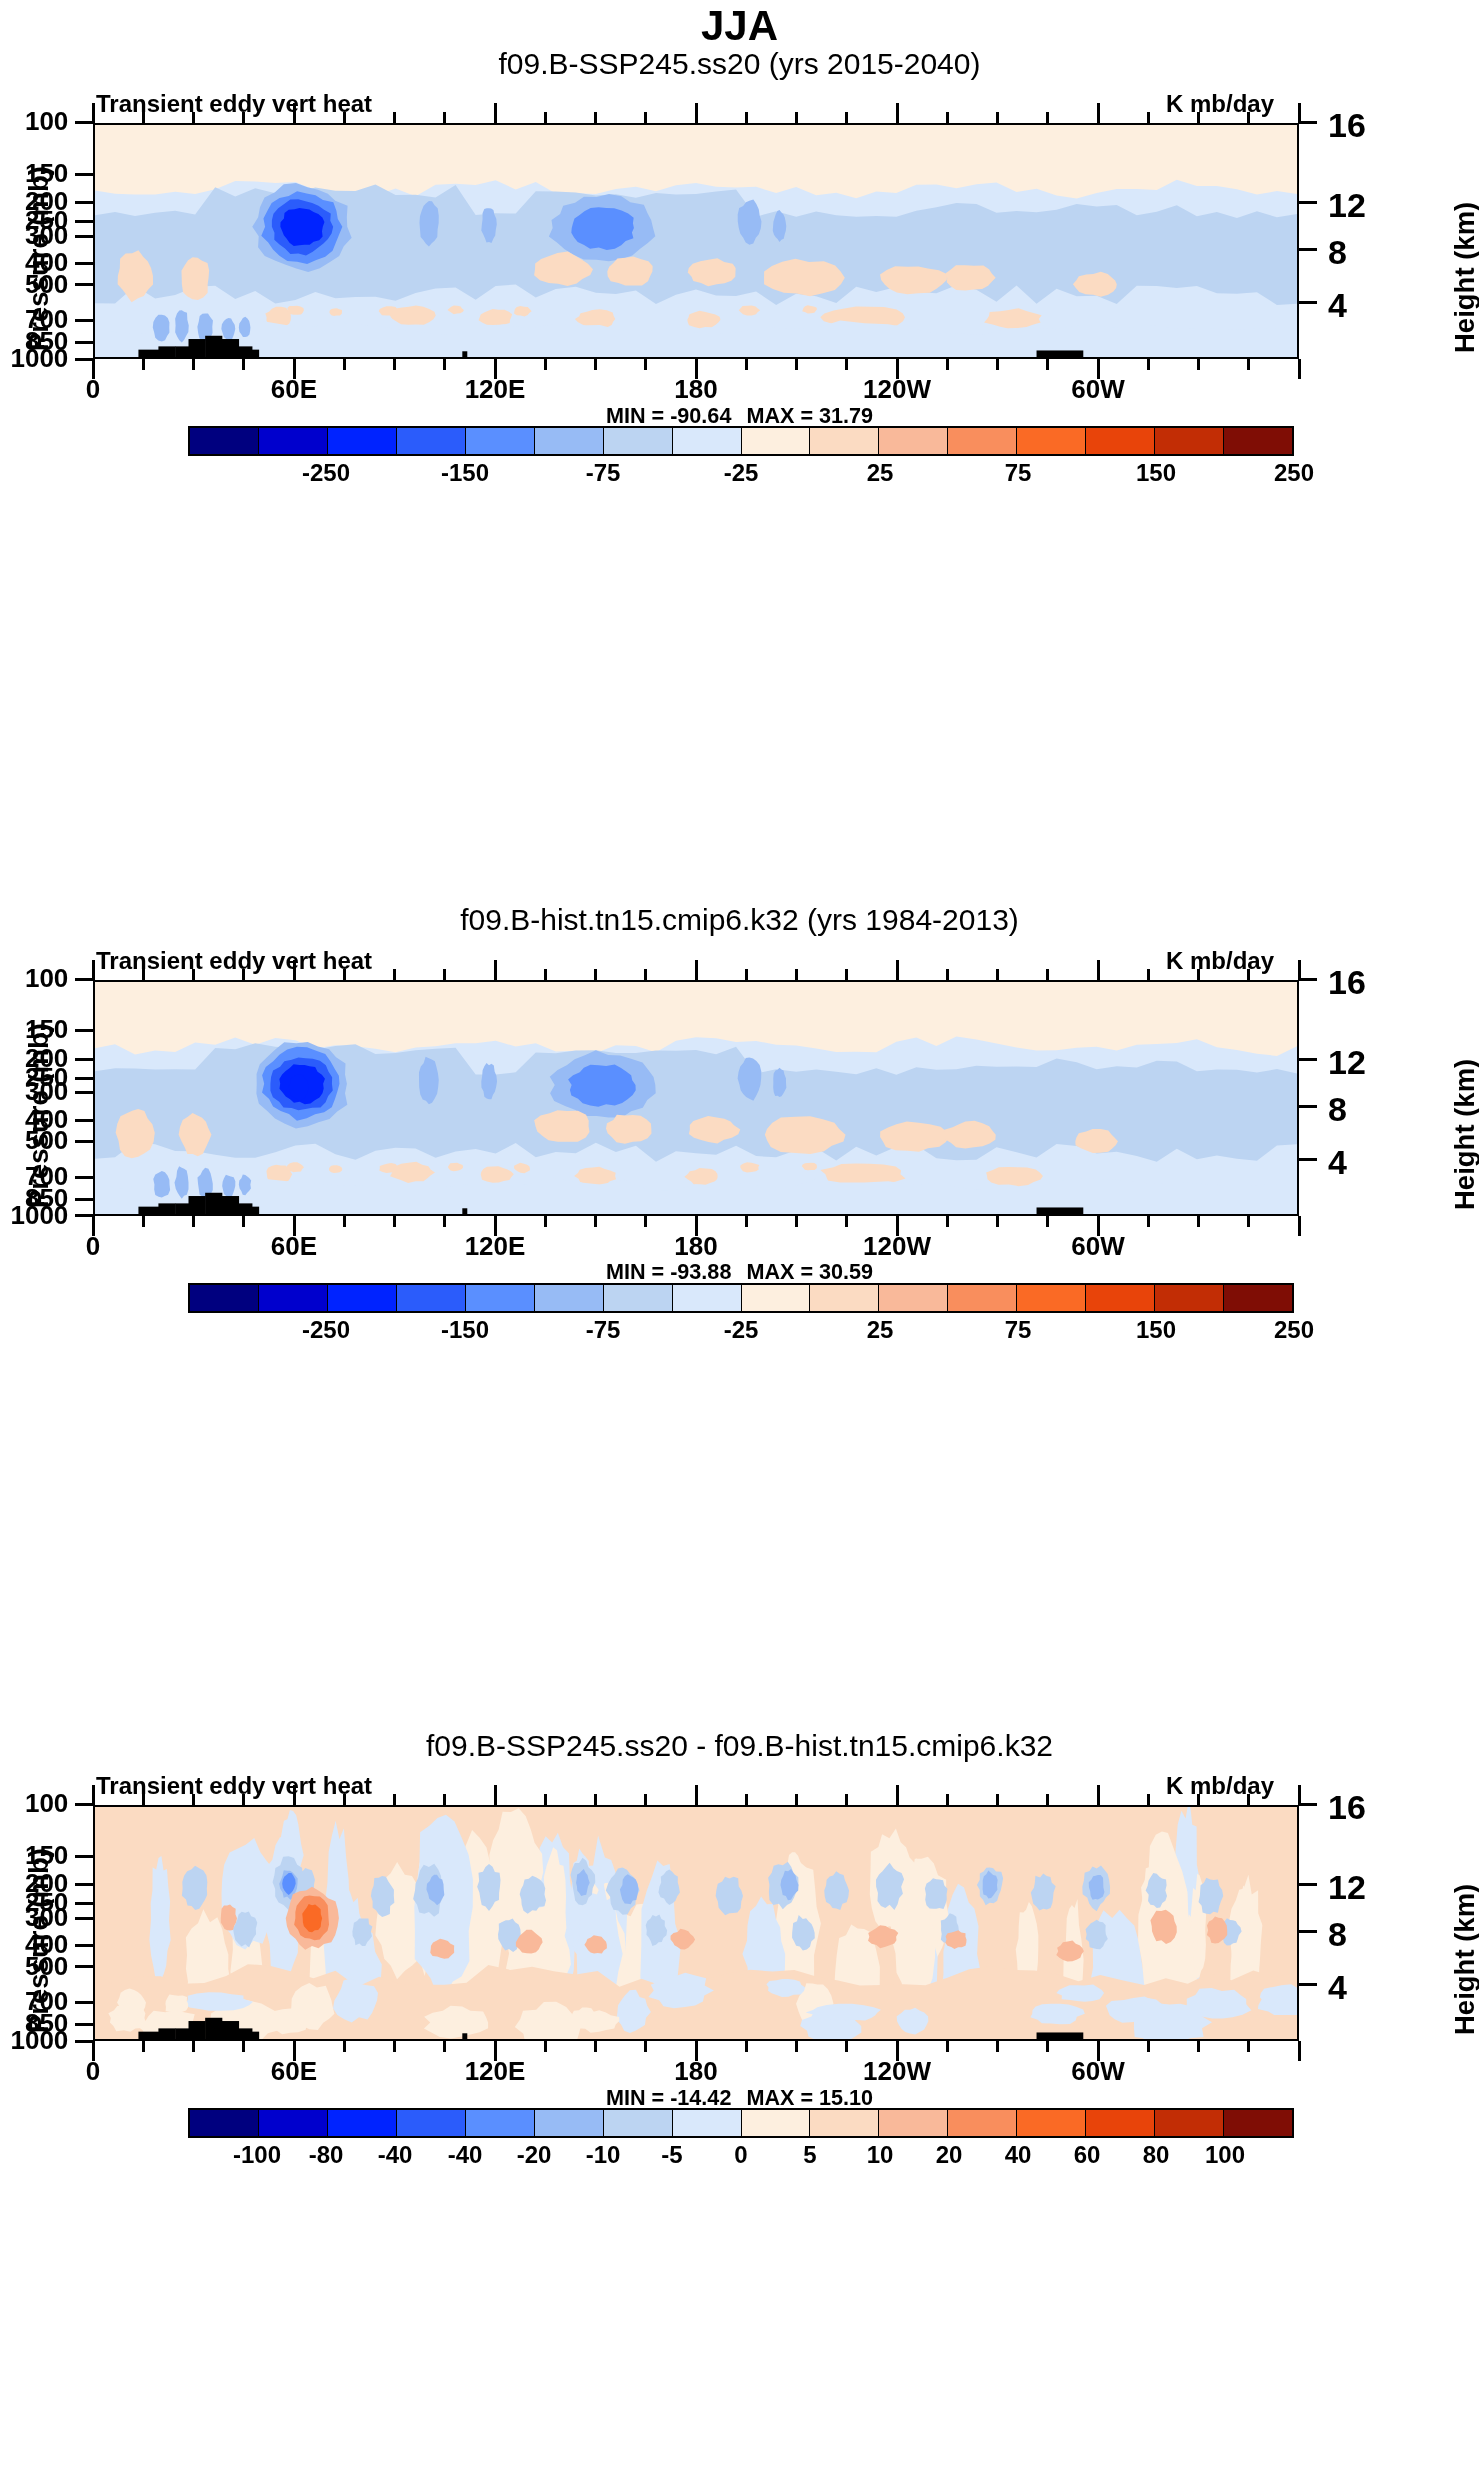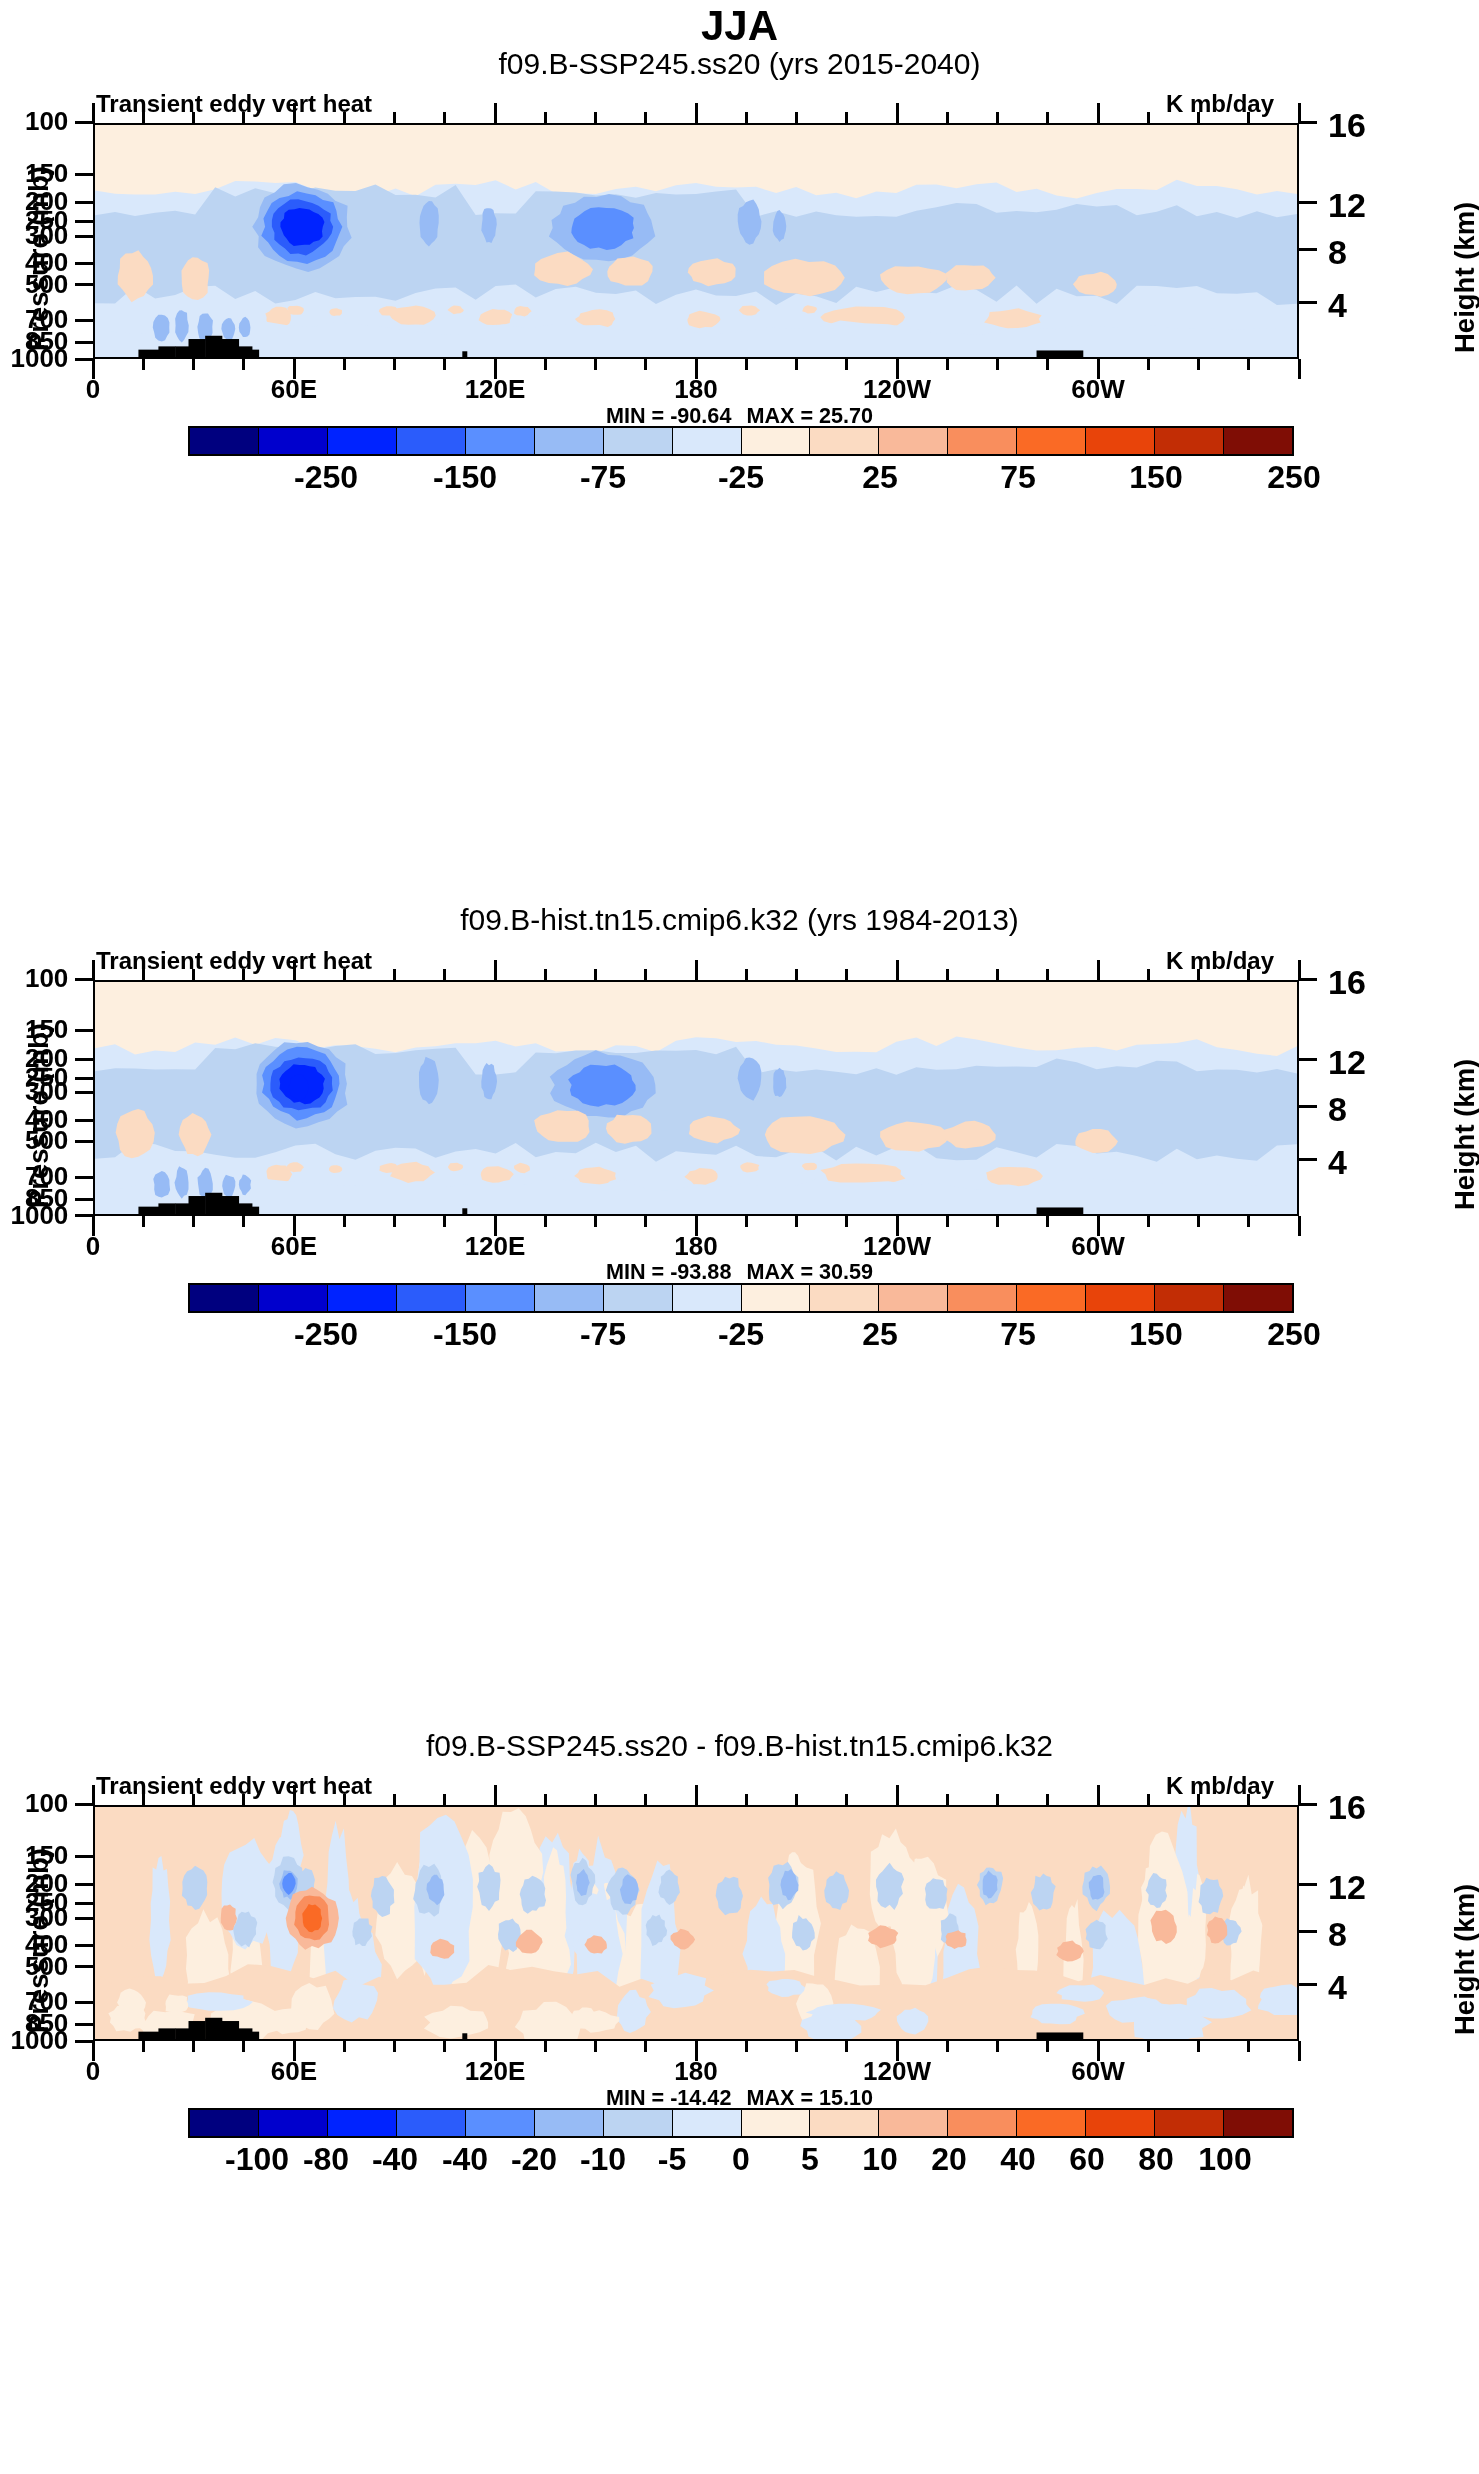--- a/index.html
+++ b/index.html
@@ -30,21 +30,21 @@
   .xtick-lab{position:absolute;font-size:26px;font-weight:bold;text-align:center;}
 
   .tick{position:absolute;background:#000;}
 
   .minmax{position:absolute;width:1479px;text-align:center;font-size:21.6px;font-weight:bold;}
 
   .cbar{position:absolute;display:flex;border:2.5px solid #000;box-sizing:border-box;height:30px;}
   .cbar .cell{flex:1 1 0;height:100%;border-right:0.8px solid #000;box-sizing:border-box;}
   .cbar .cell:last-child{border-right:none;}
   .cbar-labels{position:absolute;height:33px;}
-  .cbar-labels span{position:absolute;font-size:32px;font-weight:bold;transform:translateX(-50%);white-space:nowrap;}
+  .cbar-labels span{position:absolute;font-size:24px;font-weight:bold;transform:translateX(-50%);white-space:nowrap;}
 </style>
 </head>
 <body>
 
 <div class="page">
 
   <div class="maintitle">JJA</div>
 
   <div class="panel" id="p1">
       <div class="ptitle" style="top:47px">f09.B-SSP245.ss20 (yrs 2015-2040)</div>
@@ -188,21 +188,21 @@
       <div class="tick" style="left:1247px;top:112px;width:3.3px;height:10.8px"></div>
       <div class="tick" style="left:1247px;top:359px;width:3.3px;height:10.8px"></div>
       <div class="tick" style="left:1298px;top:103px;width:3.3px;height:20px"></div>
       <div class="tick" style="left:1298px;top:359px;width:3.3px;height:20px"></div>
       <div class="xtick-lab" style="left:35px;top:374px;width:116px">0</div>
       <div class="xtick-lab" style="left:236px;top:374px;width:116px">60E</div>
       <div class="xtick-lab" style="left:437px;top:374px;width:116px">120E</div>
       <div class="xtick-lab" style="left:638px;top:374px;width:116px">180</div>
       <div class="xtick-lab" style="left:839px;top:374px;width:116px">120W</div>
       <div class="xtick-lab" style="left:1040px;top:374px;width:116px">60W</div>
-      <div class="minmax" style="top:403px"><span>MIN = -90.64</span><span style="display:inline-block;width:15px"></span><span>MAX =  25.70</span></div>
+      <div class="minmax" style="top:403px"><span>MIN = -90.64</span><span style="display:inline-block;width:15px"></span><span>MAX =  31.79</span></div>
       <div class="cbar" style="left:188px;top:426px;width:1106px">
         <div class="cell" style="background:#00007f"></div>
         <div class="cell" style="background:#0000cd"></div>
         <div class="cell" style="background:#0023ff"></div>
         <div class="cell" style="background:#2b5cfb"></div>
         <div class="cell" style="background:#5a8fff"></div>
         <div class="cell" style="background:#97bbf5"></div>
         <div class="cell" style="background:#bcd4f2"></div>
         <div class="cell" style="background:#d9e8fb"></div>
         <div class="cell" style="background:#fdefdf"></div>

